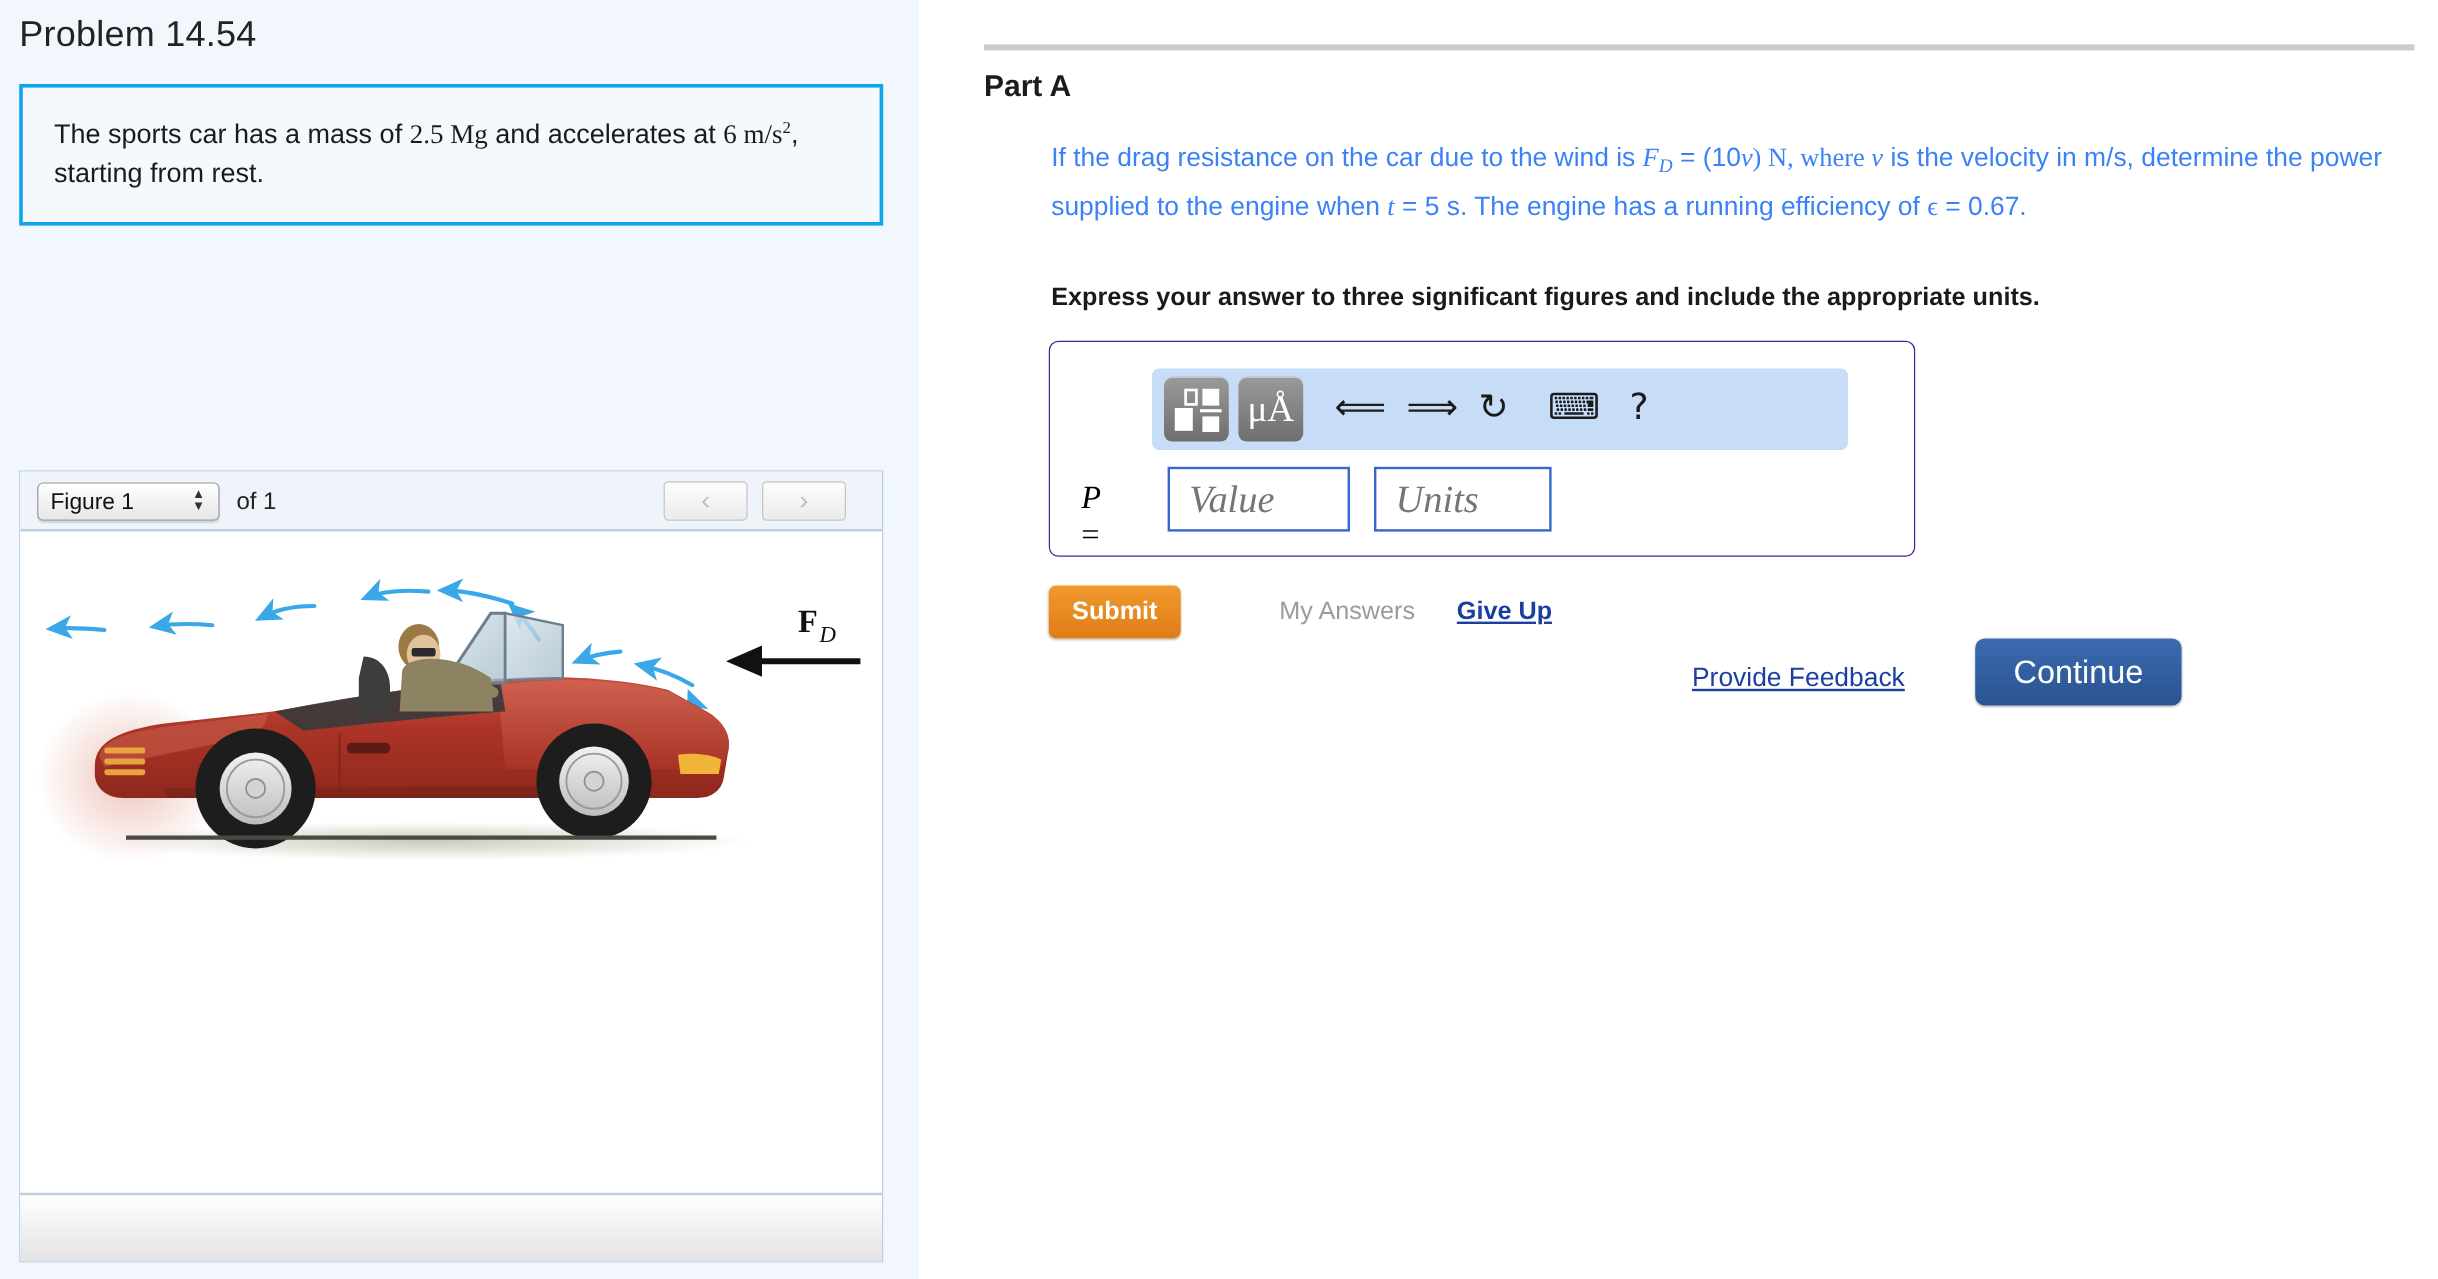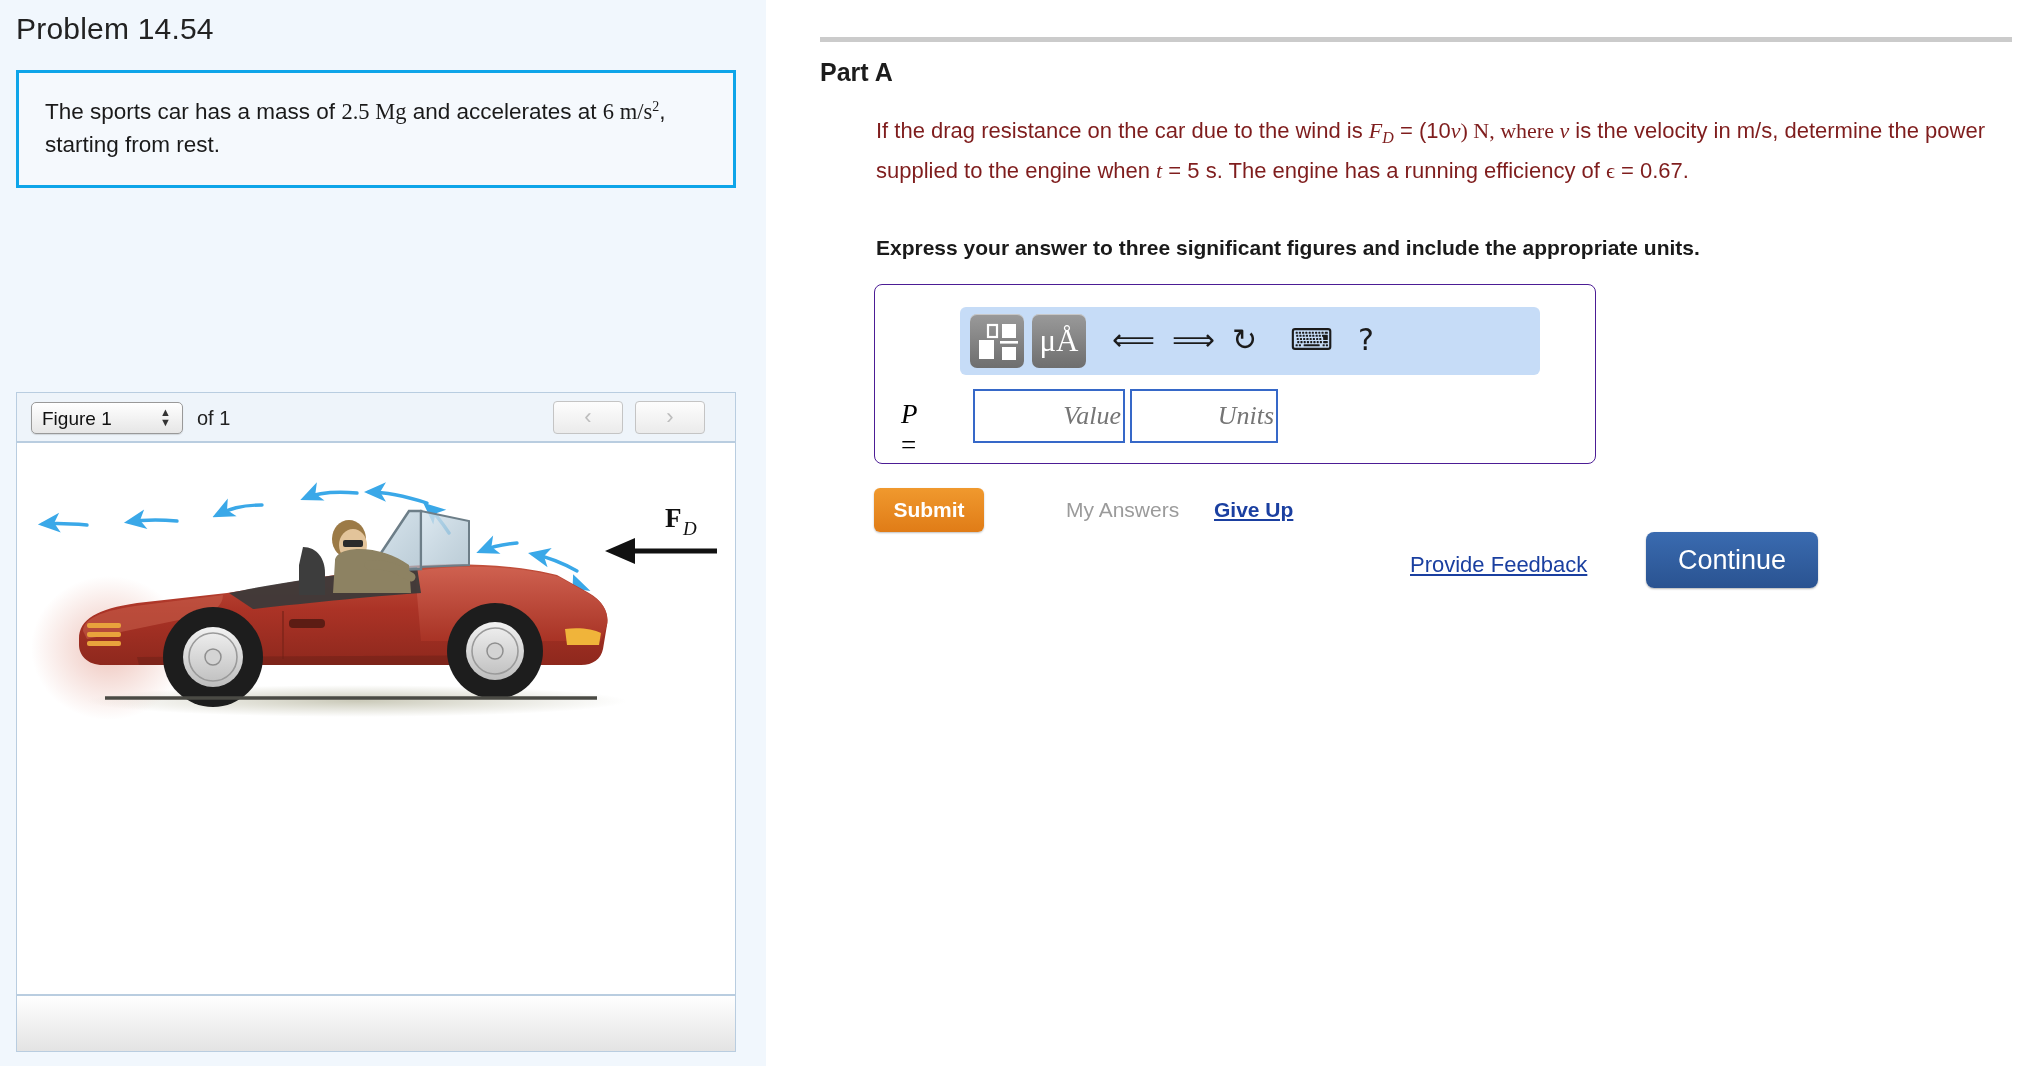--- a/index.html
+++ b/index.html
@@ -93,21 +93,21 @@
     position: absolute; left: 54px; top: 37px;
     width: 1192px; height: 5px; background: #cbcbcb;
   }
   #part-title {
     position: absolute; left: 54px; top: 58px;
     font-size: 25px; font-weight: bold; color: #1c1c1c;
   }
   #part-question {
     position: absolute; left: 110px; top: 114px;
     width: 1150px;
-    font-size: 22px; color: #7f1d1d; line-height: 33px;
+    font-size: 22px; color: #3b82f6; line-height: 33px;
   }
   #express-note {
     position: absolute; left: 110px; top: 236px;
     font-size: 21px; font-weight: bold; color: #1a1a1a;
   }
 
   
   #answer-box {
     position: absolute; left: 108px; top: 284px;
     width: 722px; height: 180px;
@@ -137,26 +137,25 @@
   #tool-reset { left: 272px; }
   #tool-keyboard { left: 330px; }
   #tool-help { left: 398px; }
 
   #answer-row { position: absolute; left: 26px; top: 104px; }
   #p-label { position: absolute; left: 0; top: 10px; font-family: "Liberation Serif", serif; font-size: 27px; }
   .ansfield {
     position: absolute; top: 0; height: 54px;
     border: 2px solid #3668c8; background: #fff;
     font-family: "Liberation Serif", serif; font-style: italic;
-    font-size: 26px; color: #9a9a9a; padding-left: 16px;
+    font-size: 32px; color: #9a9a9a; padding-left: 16px;
     outline: none;
-    text-align: right;
   }
   #field-value { left: 72px; width: 152px; }
-  #field-units { left: 229px; width: 148px; }
+  #field-units { left: 244px; width: 148px; }
 
   
   #submit-btn {
     position: absolute; left: 108px; top: 488px;
     width: 110px; height: 44px; border-radius: 6px; border: none;
     background: linear-gradient(#f0992e, #e07c17);
     color: #fff; font-size: 21px; font-weight: bold;
     font-family: "Liberation Sans", sans-serif; cursor: pointer;
     box-shadow: 0 1px 2px rgba(0,0,0,.25);
   }

